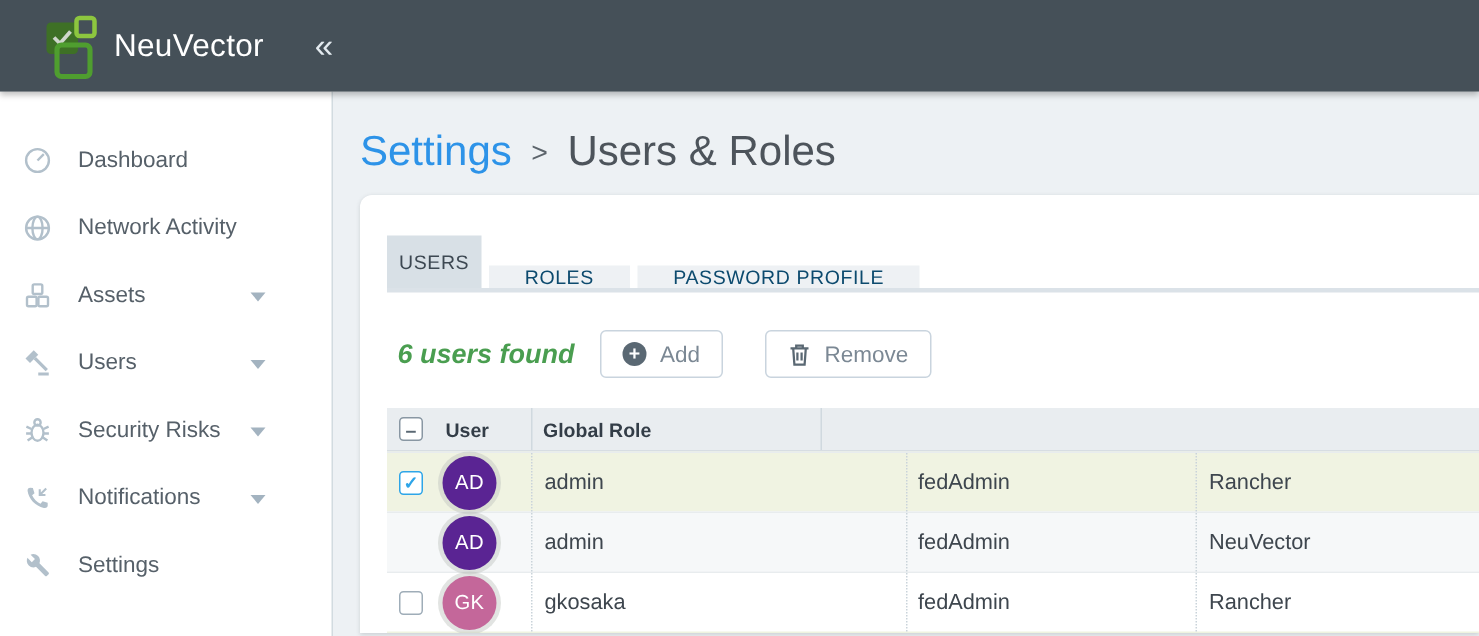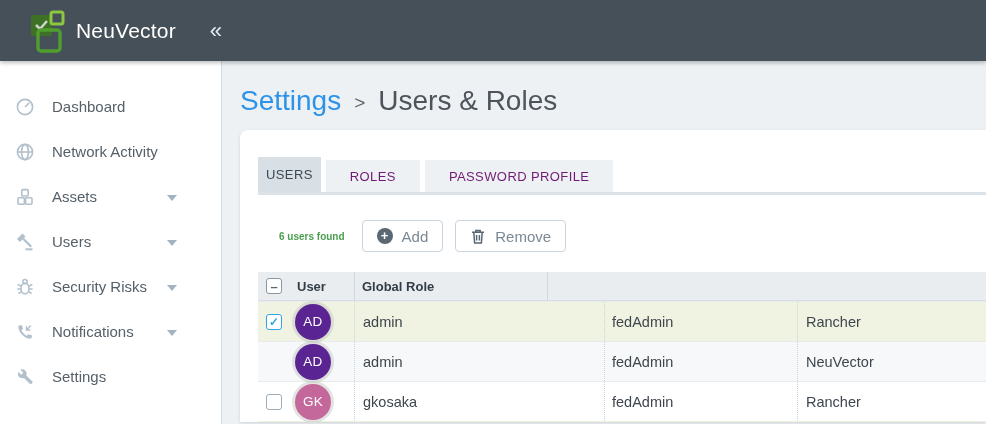--- a/index.html
+++ b/index.html
@@ -49,31 +49,31 @@
     border-top-left-radius:8px; box-shadow:0 1px 3px rgba(60,70,80,.18);
     padding:27px 0 0 18px; overflow:hidden;
   }
   
   .tabs { display:flex; align-items:flex-end; border-bottom:3px solid #dbe2e8; }
   .tab {
     font-size:13px; letter-spacing:.4px; font-weight:500; cursor:pointer;
     display:flex; align-items:center; justify-content:center;
   }
   .tab.active { background:#d8e0e6; color:#3d4852; height:35px; padding:0 8px; }
-  .tab.inactive { background:#eef1f4; color:#701a75; height:32px; padding:0 24px; margin-left:5px; }
+  .tab.inactive { background:#eef1f4; color:#0c4a6e; height:15px; padding:0 24px; margin-left:5px; }
   
   .toolbar { display:flex; align-items:center; margin-top:25px; height:32px; }
-  .count-text { color:#4a9e50; font-weight:bold; font-size:10px; margin-left:21px; }
+  .count-text { color:#4a9e50; font-weight:bold; font-size:18px; margin-left:7px;font-style:italic; }
   .btn {
     display:flex; align-items:center; gap:9px; height:32px; padding:0 14px;
     border:1px solid #c9d4de; border-radius:4px; background:#fff; color:#7b8894;
     font-size:15px; cursor:pointer;
   }
   .btn-add { margin-left:17px; }
-  .btn-remove { margin-left:12px; }
+  .btn-remove { margin-left:28px; }
   .plus-circle {
     width:16px; height:16px; border-radius:50%; background:#5a6873; color:#fff;
     font-size:13px; font-weight:bold; display:flex; align-items:center; justify-content:center;
     line-height:1; padding-bottom:1px;
   }
   
   .tbl { margin-top:20px; }
   .thead {
     height:29px; background:#e9edf0; display:flex; align-items:center;
     font-size:13px; font-weight:bold; color:#333d47; border-bottom:1px solid #d7dde2;

